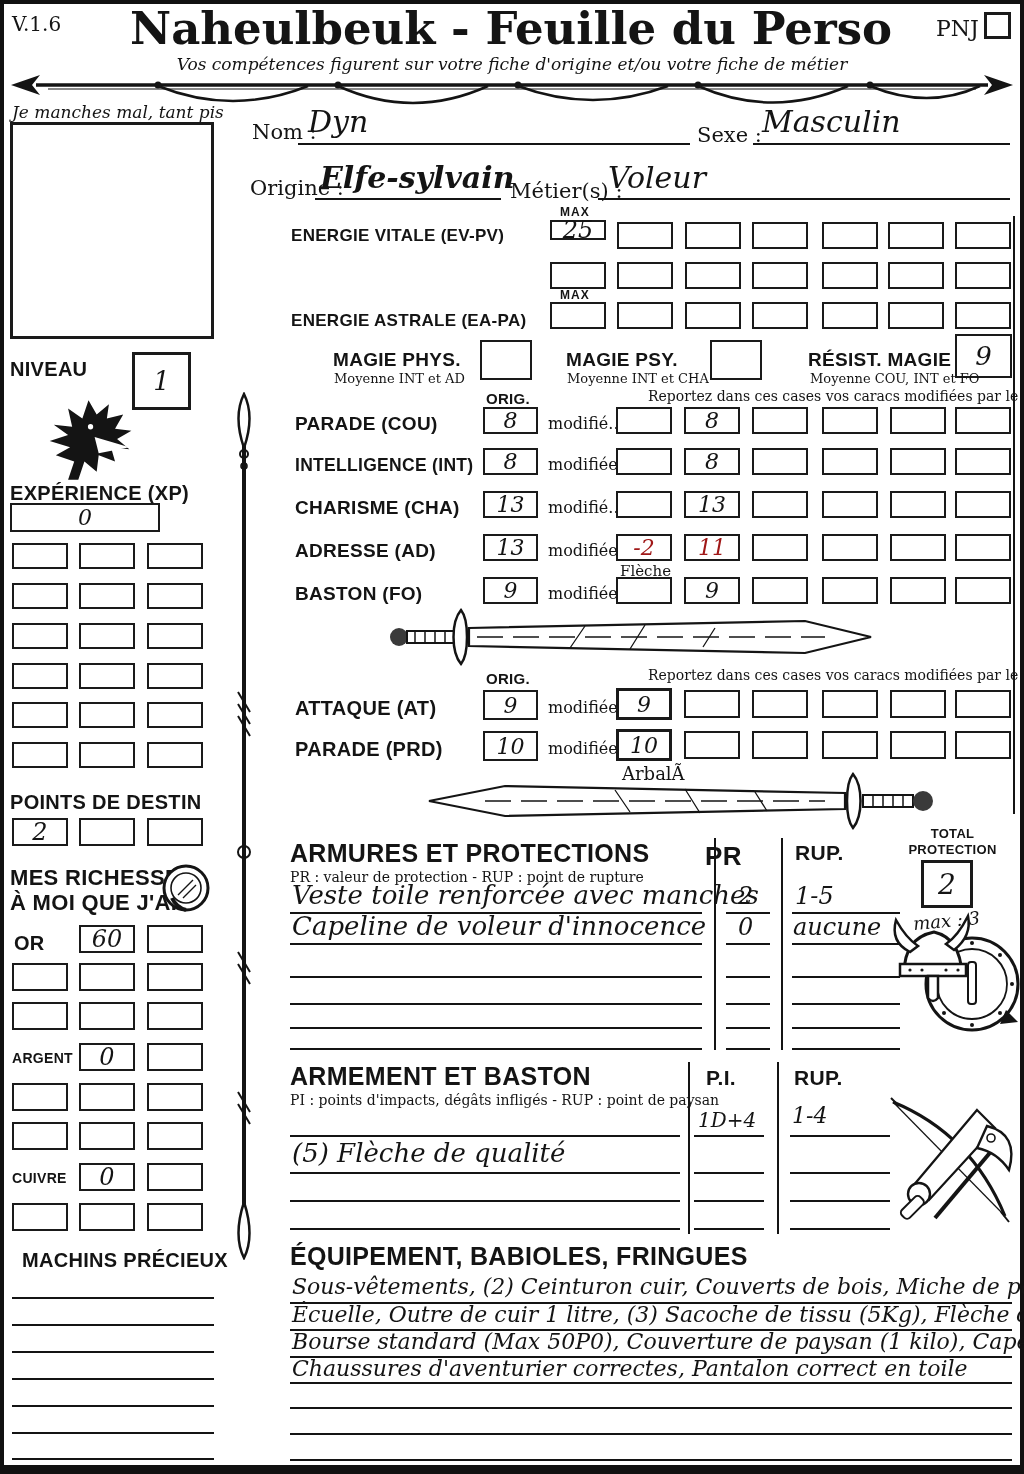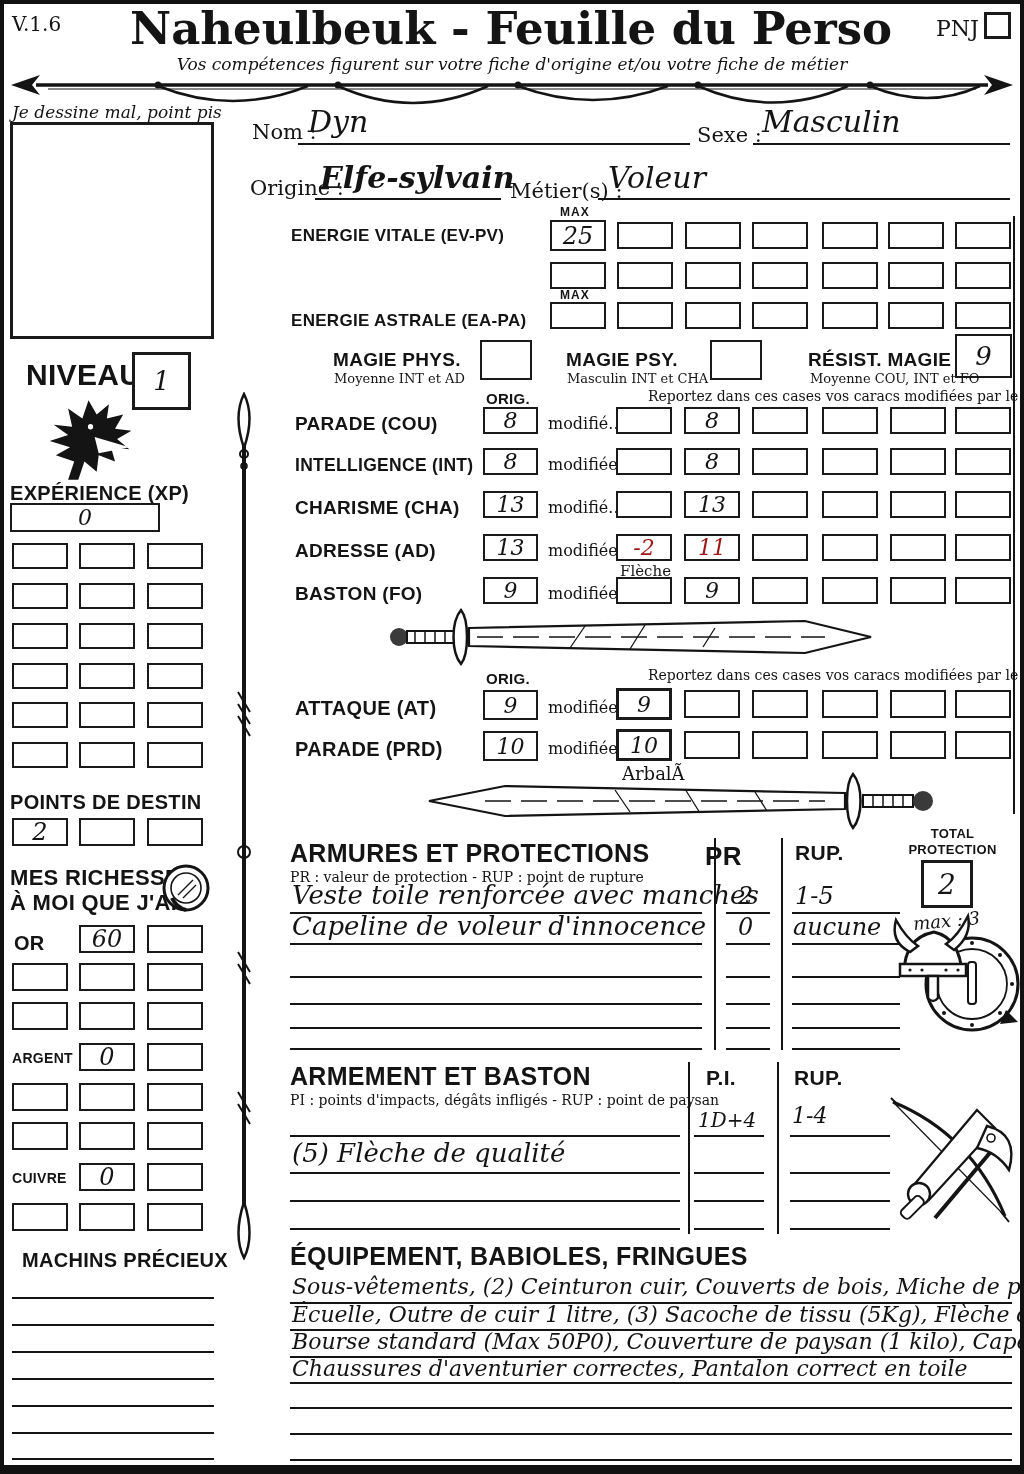--- a/index.html
+++ b/index.html
@@ -51,24 +51,24 @@
       <path d="M3,13 L32,3 L24,13 L32,23 Z" fill="#141414"></path>
       <path d="M1005,13 L976,3 L984,13 L976,23 Z" fill="#141414"></path>
       <circle cx="150" cy="13" r="3.5" fill="#141414"></circle>
         <circle cx="330" cy="13" r="3.5" fill="#141414"></circle>
       <circle cx="510" cy="13" r="3.5" fill="#141414"></circle>
         <circle cx="690" cy="13" r="3.5" fill="#141414"></circle>
       <circle cx="862" cy="13" r="3.5" fill="#141414"></circle>
     </svg>
   </div>
 
-  <div class="serif ital h17" style="left:12px;top:102px">Je dessine mal, point pis</div>
+  <div class="serif ital h17" style="left:12px;top:102px">Je manches mal, tant pis</div>
   <div class="box bx3" style="left:10px;top:122px;width:204px;height:217px"></div>
 
-  <div class="sans" style="left:26px;top:358px;font-size:30px">NIVEAU</div>
+  <div class="sans" style="left:10px;top:358px;font-size:20px">NIVEAU</div>
   <div class="box bx3" style="left:132px;top:352px;width:59px;height:58px">
     <span class="hand h26">1</span>
   </div>
 
   <div class="abs" style="left:36px;top:390px">
     <svg width="105" height="97" viewBox="0 0 100 95">
       <path d="M30,88 L36,70 L18,64 L32,56 L12,50 L30,44 L16,34 L34,36 L30,18 L44,28 L50,10 L58,24 L70,14 L68,28 L84,24 L76,38 L92,40 L78,48 L90,58 L72,56 L76,70 L60,64 L58,80 L46,70 L40,88 Z" fill="#141414"></path>
       <path d="M56,46 L90,56 L60,62 Z" fill="#fff"></path>
       <circle cx="52" cy="36" r="2.6" fill="#fff"></circle>
     </svg>
@@ -182,21 +182,21 @@
 
   <div class="serif" style="left:250px;top:176px;font-size:21px">Origine :</div>
   <div class="handabs h30" style="left:320px;top:160px;font-weight:700">Elfe-sylvain</div>
   <div class="wline" style="left:315px;top:198px;width:186px;border-top-width:2.8px"></div>
   <div class="serif" style="left:510px;top:179px;font-size:21px">Métier(s) :</div>
   <div class="handabs h30" style="left:608px;top:160px">Voleur</div>
   <div class="wline" style="left:598px;top:198px;width:412px"></div>
 
   <div class="sans h17" style="left:291px;top:226px">ENERGIE VITALE (EV-PV)</div>
   <div class="sans" style="left:560px;top:205px;font-size:12px;letter-spacing:1px">MAX</div>
-  <div class="box" style="left:550px;top:220px;width:56px;height:31px">
+  <div class="box" style="left:550px;top:220px;width:56px;height:20px">
     <span class="hand h24">25</span>
   </div>
   <div class="box" style="left:617px;top:222px;width:56px;height:27px"></div>
   <div class="box" style="left:685px;top:222px;width:56px;height:27px"></div>
   <div class="box" style="left:752px;top:222px;width:56px;height:27px"></div>
   <div class="box" style="left:822px;top:222px;width:56px;height:27px"></div>
   <div class="box" style="left:888px;top:222px;width:56px;height:27px"></div>
   <div class="box" style="left:955px;top:222px;width:56px;height:27px"></div>
   <div class="box" style="left:550px;top:262px;width:56px;height:27px"></div>
   <div class="box" style="left:617px;top:262px;width:56px;height:27px"></div>
@@ -217,21 +217,21 @@
 
   <div class="sans" style="left:333px;top:349px;font-size:19px">MAGIE PHYS.</div>
   <div class="box" style="left:480px;top:340px;width:52px;height:40px">
     <span class="hand h24"></span>
   </div>
   <div class="serif" style="left:334px;top:371px;font-size:13px">Moyenne INT et AD</div>
   <div class="sans" style="left:566px;top:349px;font-size:19px">MAGIE PSY.</div>
   <div class="box" style="left:710px;top:340px;width:52px;height:40px">
     <span class="hand h24"></span>
   </div>
-  <div class="serif" style="left:567px;top:371px;font-size:13px">Masculin INT et CHA</div>
+  <div class="serif" style="left:567px;top:371px;font-size:13px">Moyenne INT et CHA</div>
   <div class="sans" style="left:808px;top:349px;font-size:19px">RÉSIST. MAGIE</div>
   <div class="box" style="left:955px;top:334px;width:57px;height:44px">
     <span class="hand h26">9</span>
   </div>
   <div class="serif" style="left:810px;top:371px;font-size:13px">Moyenne COU, INT et FO</div>
 
   <div class="sans h15" style="left:486px;top:390px">ORIG.</div>
   <div class="serif" style="left:648px;top:388px;font-size:14px">Reportez dans ces cases vos caracs modifiées par le matériel</div>
 
   <div class="sans" style="left:295px;top:413px;font-size:19px">PARADE (COU)</div>

